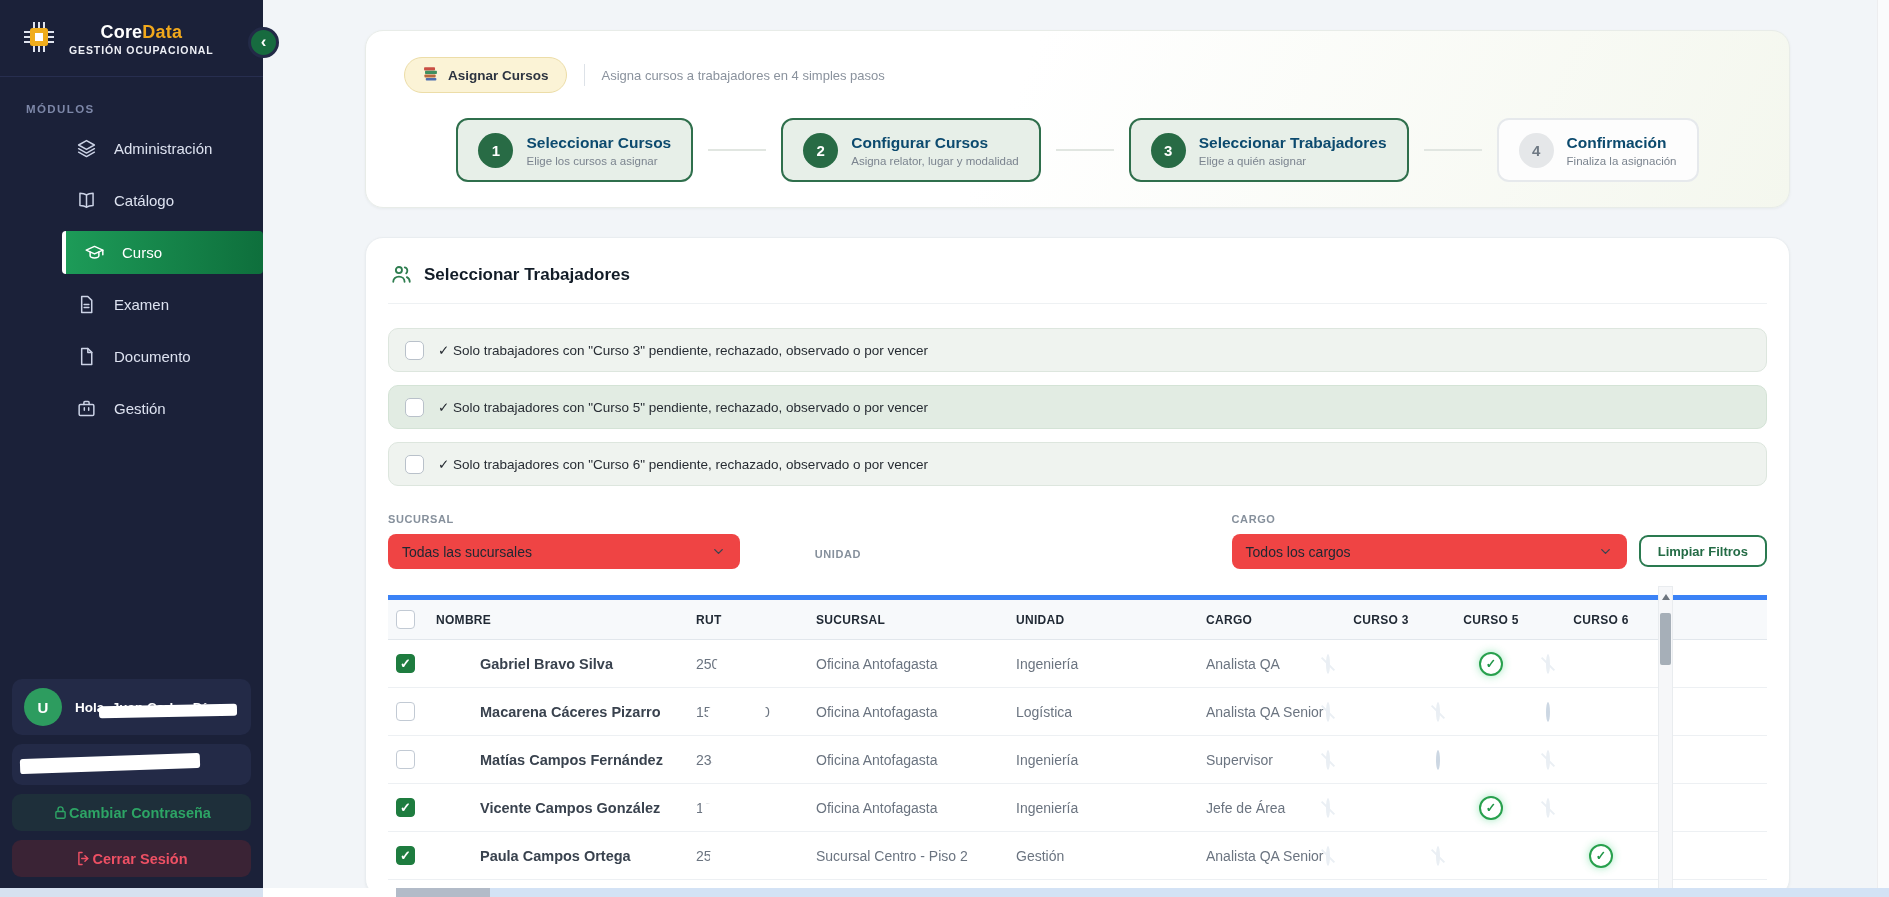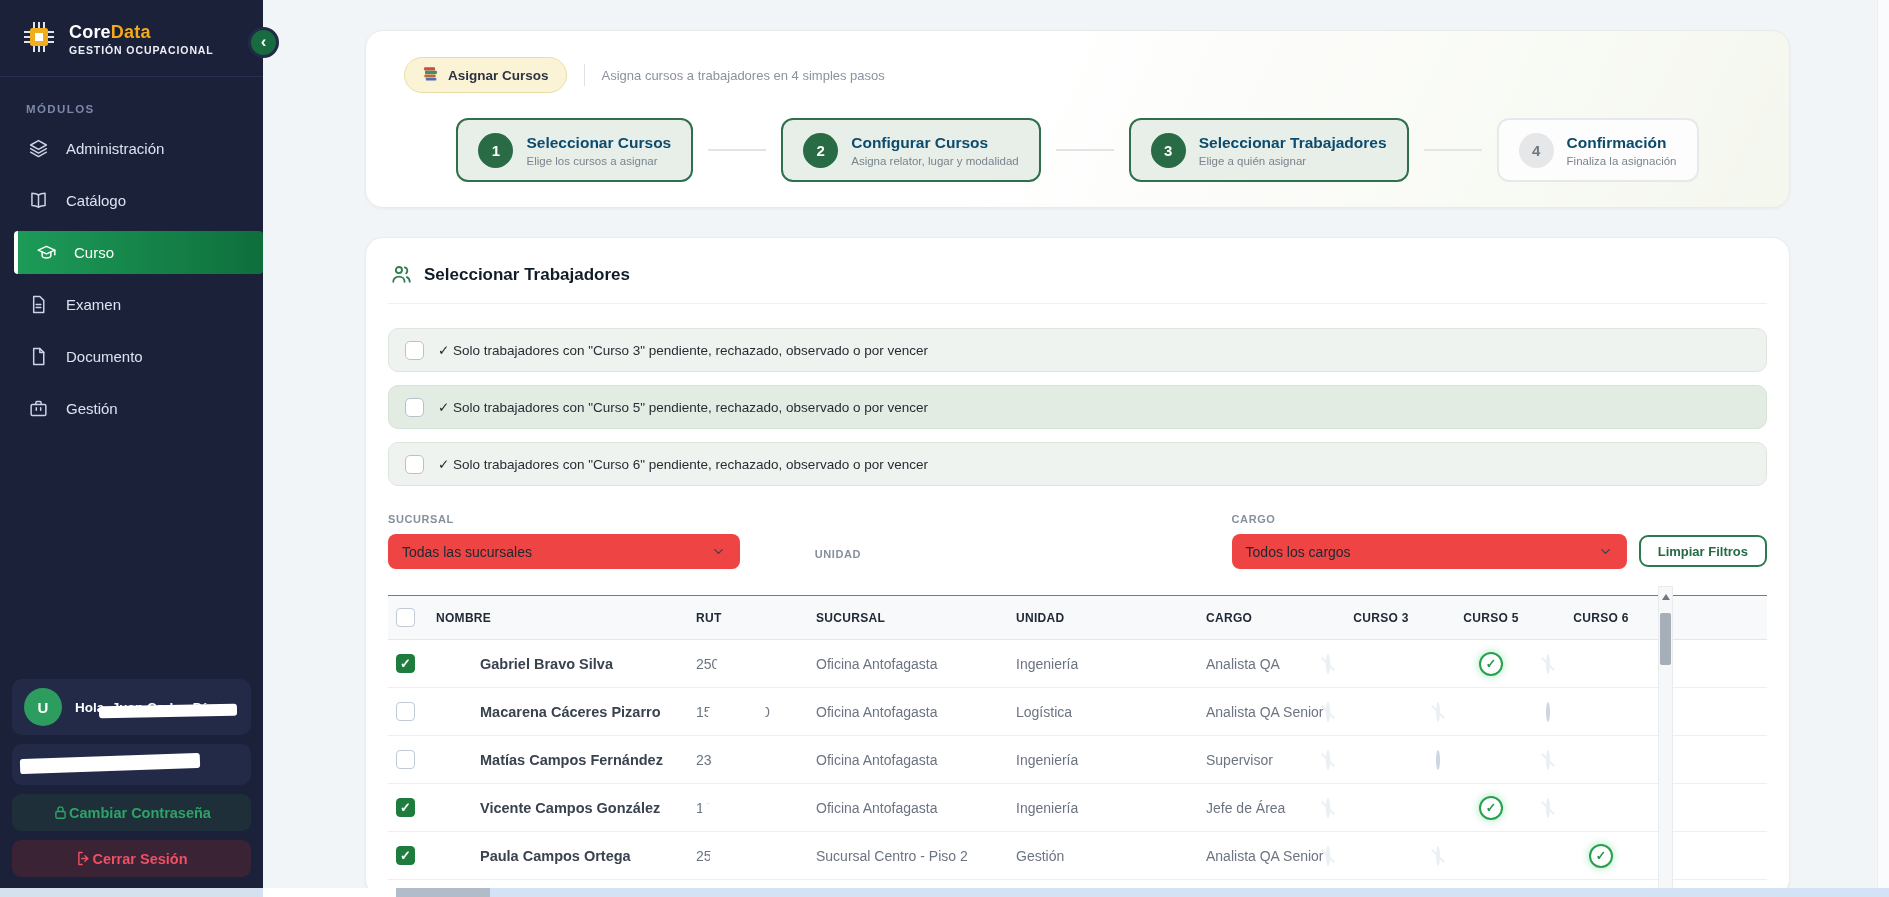--- a/index.html
+++ b/index.html
@@ -3,26 +3,26 @@
 <meta charset="utf-8">
 <style>
   * { box-sizing: border-box; }
   html,body { margin:0; padding:0; }
   body { font-family:"Liberation Sans", sans-serif; background:#e9edf2; }
   .app { position:relative; width:1889px; height:897px; background:#f2f5f8; overflow:hidden; }
 
   
   .sidebar { position:absolute; left:0; top:0; width:263px; height:889px; background:#1b2139; display:flex; flex-direction:column; z-index:5; }
   .logo-row { display:flex; align-items:center; gap:13px; padding:20px 18px 18px 22px; border-bottom:1px solid #272e4f; }
-  .brand-text { line-height:1.15; }
+  .brand-text { line-height:1.15;text-align:center; }
   .brand-name { font-size:18px; font-weight:bold; color:#ffffff; letter-spacing:.2px; }
   .brand-name .accent { color:#f2a91c; }
   .tagline { font-size:10.5px; font-weight:bold; color:#eef0f6; letter-spacing:.9px; margin-top:2px; }
   .modules-label { padding:26px 26px 12px; font-size:11.5px; font-weight:bold; letter-spacing:1.4px; color:#7d87a8; }
-  .menu { display:flex; flex-direction:column; gap:9px; }
+  .menu { display:flex; flex-direction:column; gap:9px;padding-left:48px; }
   .menu-item { display:flex; align-items:center; gap:17px; height:43px; padding-left:27px; color:#dde2f0; font-size:15px; cursor:pointer; }
   .menu-item .mi-icon { width:22px; height:22px; display:flex; align-items:center; justify-content:center; }
   .menu-item svg { width:21px; height:21px; stroke:#ccd3e6; stroke-width:1.7; fill:none; stroke-linecap:round; stroke-linejoin:round; }
   .menu-item.active { margin-left:14px; padding-left:17px; background:linear-gradient(90deg,#1d9b58,#0e6f3c); border-left:4px solid #ffffff; border-radius:4px; color:#ffffff; }
   .menu-item.active svg { stroke:#ffffff; }
   .sidebar-bottom { margin-top:auto; padding:10px 12px 12px; display:flex; flex-direction:column; gap:9px; }
   .user-card { background:#232a47; border-radius:10px; padding:9px 12px; display:flex; align-items:center; gap:13px; position:relative; }
   .avatar { width:38px; height:38px; border-radius:50%; background:#2d9c5f; color:#fff; font-weight:bold; font-size:15px; display:flex; align-items:center; justify-content:center; flex:0 0 auto; }
   .greeting-wrap { position:relative; color:#ffffff; font-weight:bold; font-size:13.5px; white-space:nowrap; }
   .org-card { background:#232a47; border-radius:10px; padding:13px 12px; position:relative; color:#cdd3e4; font-size:13px; white-space:nowrap; overflow:visible; }
@@ -68,21 +68,21 @@
   .select svg { width:15px; height:15px; stroke:#3a4450; stroke-width:2.2; fill:none; stroke-linecap:round; stroke-linejoin:round; }
   .select.disabled { background:#f2f3f7; color:#b8bfca; }
   .select.disabled svg { stroke:#c3c9d3; }
   .w-sucursal { width:365px; }
   .f-unidad { margin-left:75px; width:365px; }
   .f-cargo { margin-left:65px; width:410px; }
   .btn-clear { margin-left:12px; height:32px; padding:0 17px; border:2px solid #2a7a50; border-radius:9px; color:#236b45; font-weight:bold; font-size:13px; background:#fff; display:flex; align-items:center; margin-bottom:2px; cursor:pointer; white-space:nowrap; }
 
   .table { margin-top:26px; }
   .tgrid { display:grid; grid-template-columns:48px 260px 120px 200px 190px 120px 110px 110px 110px; align-items:center; }
-  .thead { height:45px; background:#f7f9fb; border-top:1px solid #3b82f6; border-bottom:1px solid #e2e7ec; font-size:12px; font-weight:800; color:#212a35; letter-spacing:.3px; }
+  .thead { height:45px; background:#f7f9fb; border-top:5px solid #3b82f6; border-bottom:1px solid #e2e7ec; font-size:12px; font-weight:800; color:#212a35; letter-spacing:.3px; }
   .trow { height:48px; border-bottom:1px solid #edf0f3; font-size:14px; color:#6b7480; }
   .cell-name { font-weight:bold; color:#39424e; font-size:14.5px; position:relative; white-space:nowrap;margin-left:44px; }
   .ccenter { text-align:center; }
   .cb { width:19px; height:19px; border-radius:4px; border:1.5px solid #c2cad4; background:#fff; margin-left:8px; cursor:pointer; }
   .cb.checked { background:#1e7c3f; border-color:#1e7c3f; color:#fff; display:flex; align-items:center; justify-content:center; font-size:13px; font-weight:bold; }
   .status { width:24px; height:24px; border-radius:50%; margin:0 auto; position:relative; }
   .status.na { border:2px solid #eaeff4; }
   .status.na::after { content:""; position:absolute; top:50%; left:50%; width:18px; height:2px; background:#eaeff4; transform:translate(-50%,-50%) rotate(45deg); }
   .status.pending { border:2px solid #ccd7e3; background:#fff; }
   .status.ok { border:2px solid #28a04d; background:#fff; color:#1f9547; display:flex; align-items:center; justify-content:center; font-size:12.5px; font-weight:bold; box-shadow:0 0 9px rgba(46,204,113,.45); }

